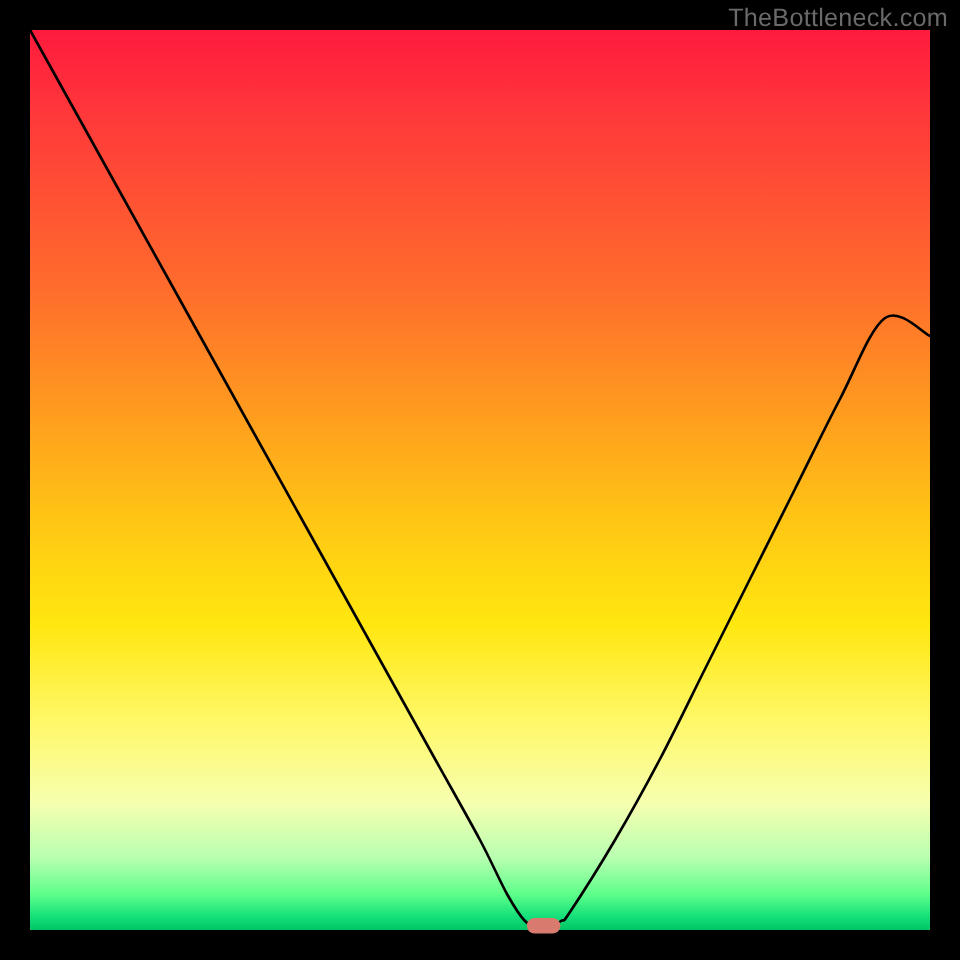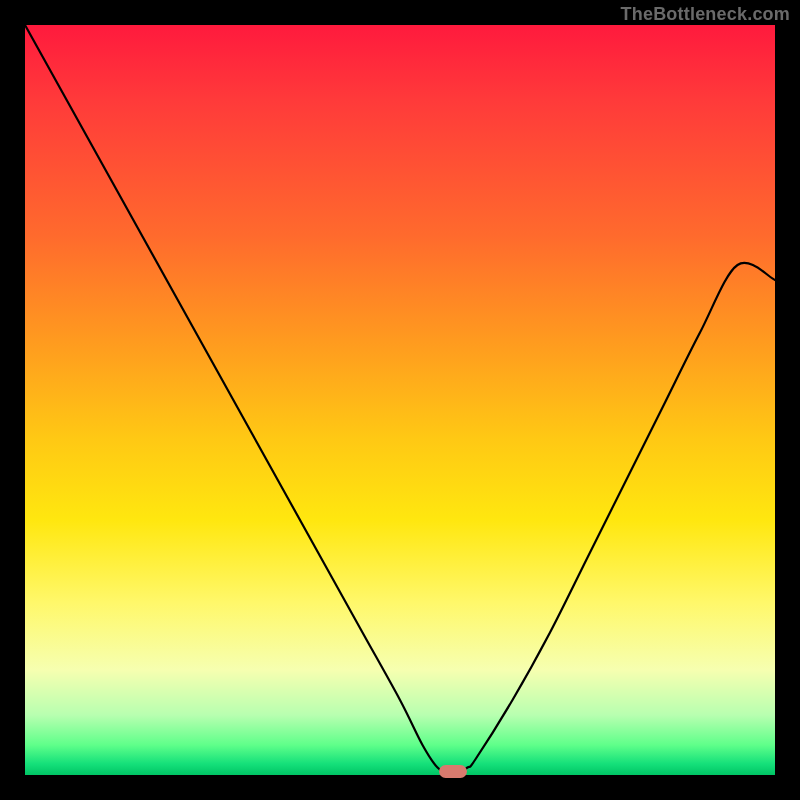--- a/index.html
+++ b/index.html
@@ -40,22 +40,22 @@
       #5fff8a 96%,
       #15e07a 98.5%,
       #00c565 100%
     );
   }
   .watermark {
     position: absolute;
     top: 4px;
     right: 10px;
     color: #6a6a6a;
-    font-size: 18px;
-    font-weight: 700;
+    font-size: 21px;
+    font-weight: 400;
     letter-spacing: 0.2px;
     user-select: none;
   }
   svg.curve {
     position: absolute;
     left: 0;
     top: 0;
     width: 750px;
     height: 750px;
     overflow: visible;

